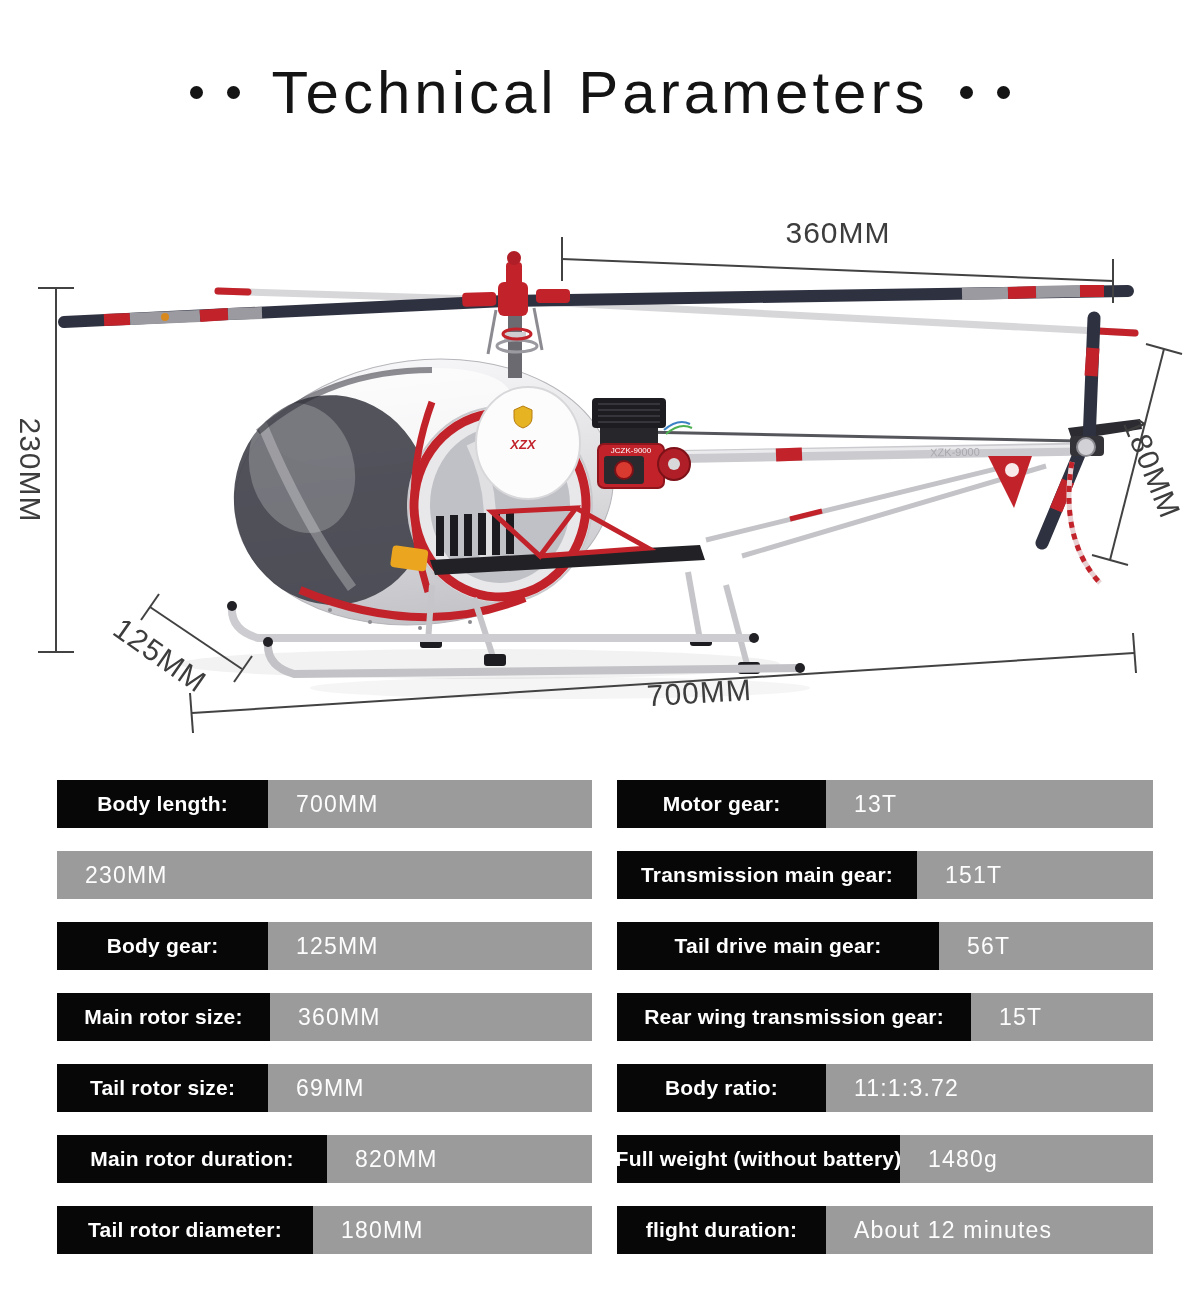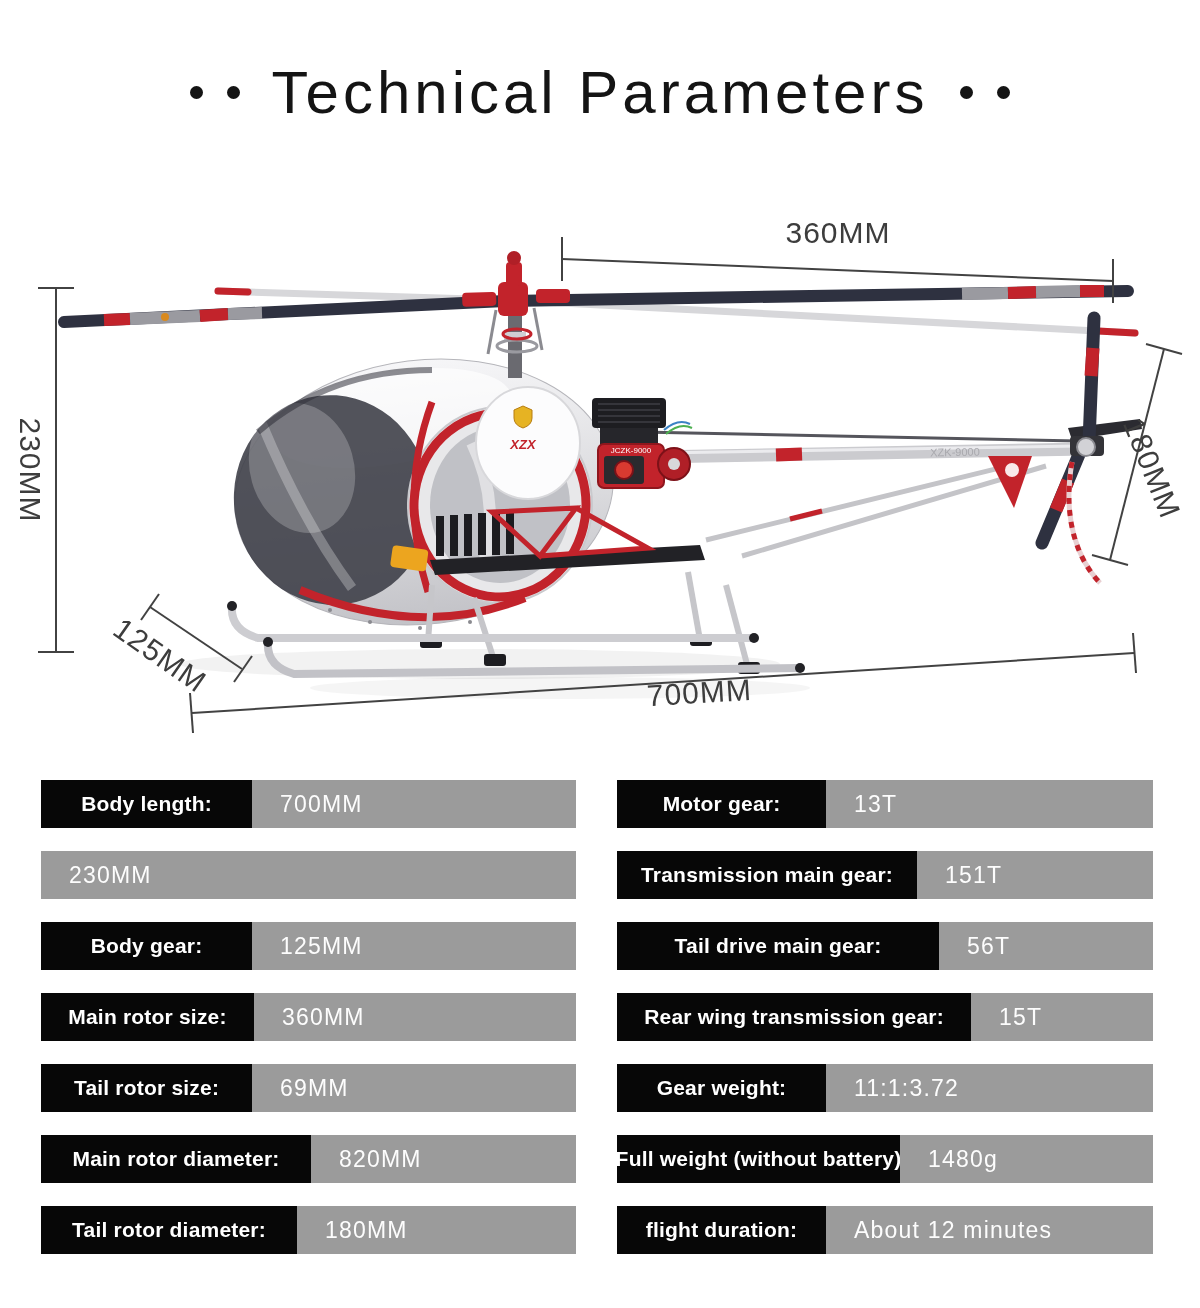--- a/index.html
+++ b/index.html
@@ -17,21 +17,21 @@
   .page-title{
     font-size:60px;font-weight:400;color:#141414;letter-spacing:4px;
     margin:0 14px;white-space:nowrap;
   }
   
   .hero-svg{position:absolute;left:0;top:0;}
   .dim-text{font-family:"Liberation Sans",sans-serif;font-size:30px;fill:#3d3d3d;letter-spacing:1px;}
   .tiny-mark{font-family:"Liberation Sans",sans-serif;}
   
   .spec-col{position:absolute;top:780px;}
-  .col-left{left:41px;width:535px;}
+  .col-left{left:57px;width:535px;}
   .col-right{left:617px;width:536px;}
   .spec-row{display:flex;height:48px;margin-bottom:23px;}
   .spec-key{
     background:#070707;color:#ffffff;font-size:21px;font-weight:bold;
     display:flex;align-items:center;justify-content:center;flex:none;
     letter-spacing:.2px;white-space:nowrap;
   }
   .spec-val{
     background:#9b9b9b;color:#fdfdfd;font-size:23px;font-weight:400;
     display:flex;align-items:center;padding-left:28px;flex:1;
@@ -244,21 +244,21 @@
   </div>
   <div class="spec-row">
     <div class="spec-key w213">Main rotor size:</div>
     <div class="spec-val">360MM</div>
   </div>
   <div class="spec-row">
     <div class="spec-key w211">Tail rotor size:</div>
     <div class="spec-val">69MM</div>
   </div>
   <div class="spec-row">
-    <div class="spec-key w270">Main rotor diameter:</div>
+    <div class="spec-key w270">Main rotor duration:</div>
     <div class="spec-val">820MM</div>
   </div>
   <div class="spec-row">
     <div class="spec-key w256">Tail rotor diameter:</div>
     <div class="spec-val">180MM</div>
   </div>
 </section>
 
 <section class="spec-col col-right">
   <div class="spec-row">
@@ -271,21 +271,21 @@
   </div>
   <div class="spec-row">
     <div class="spec-key w267">Tail drive main gear:</div>
     <div class="spec-val">56T</div>
   </div>
   <div class="spec-row">
     <div class="spec-key w354">Rear wing transmission gear:</div>
     <div class="spec-val">15T</div>
   </div>
   <div class="spec-row">
-    <div class="spec-key w209">Gear weight:</div>
+    <div class="spec-key w209">Body ratio:</div>
     <div class="spec-val">11:1:3.72</div>
   </div>
   <div class="spec-row">
     <div class="spec-key w350">Full weight (without battery)</div>
     <div class="spec-val">1480g</div>
   </div>
   <div class="spec-row">
     <div class="spec-key w209">flight duration:</div>
     <div class="spec-val">About 12 minutes</div>
   </div>

